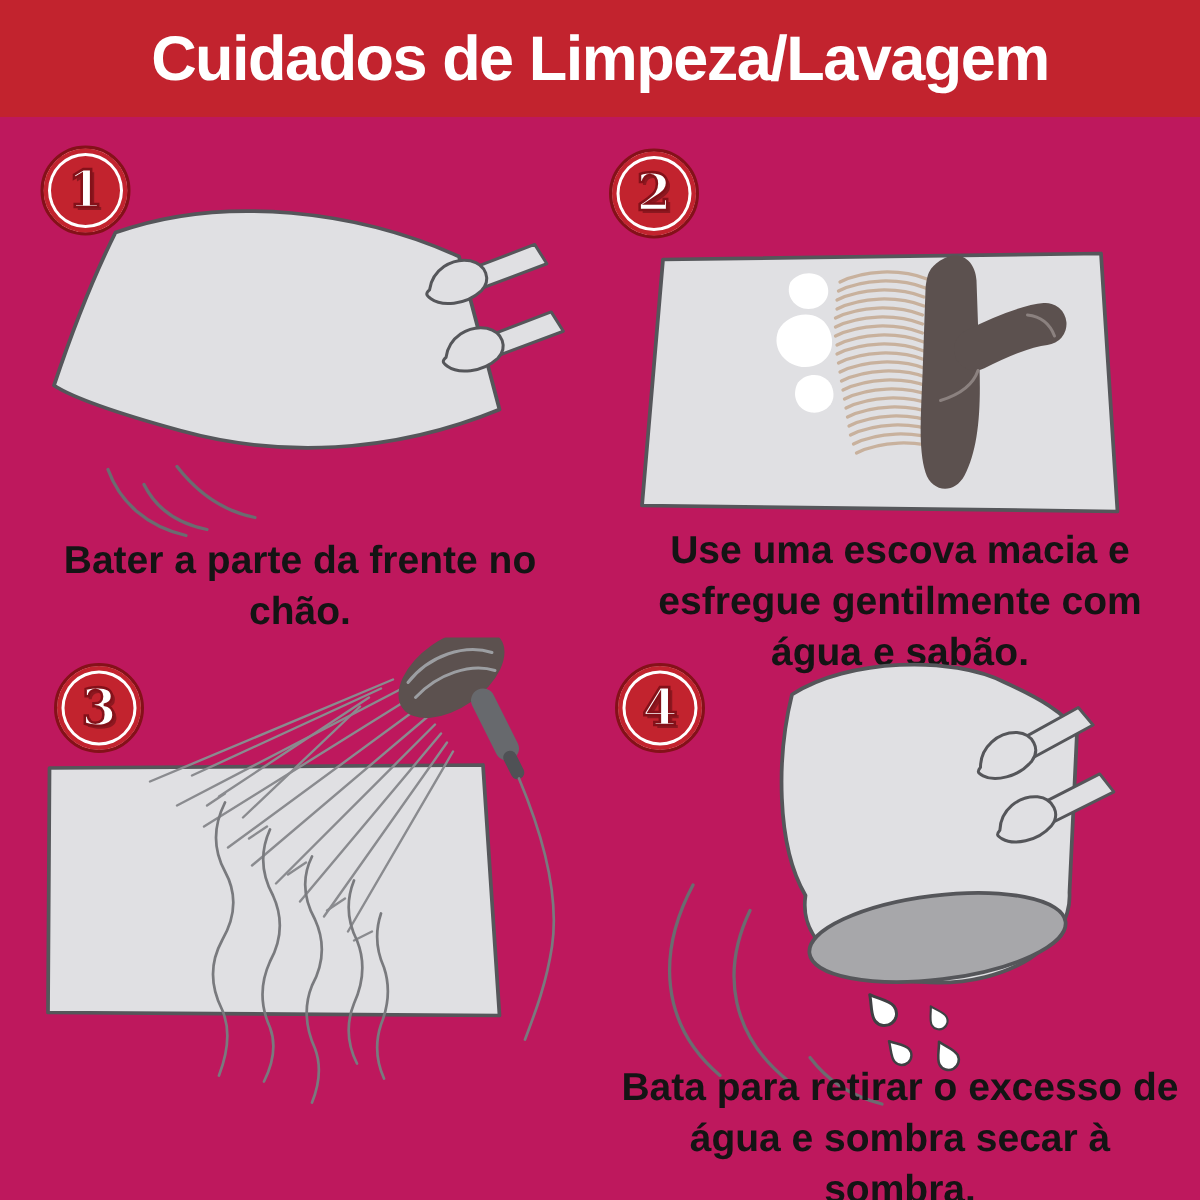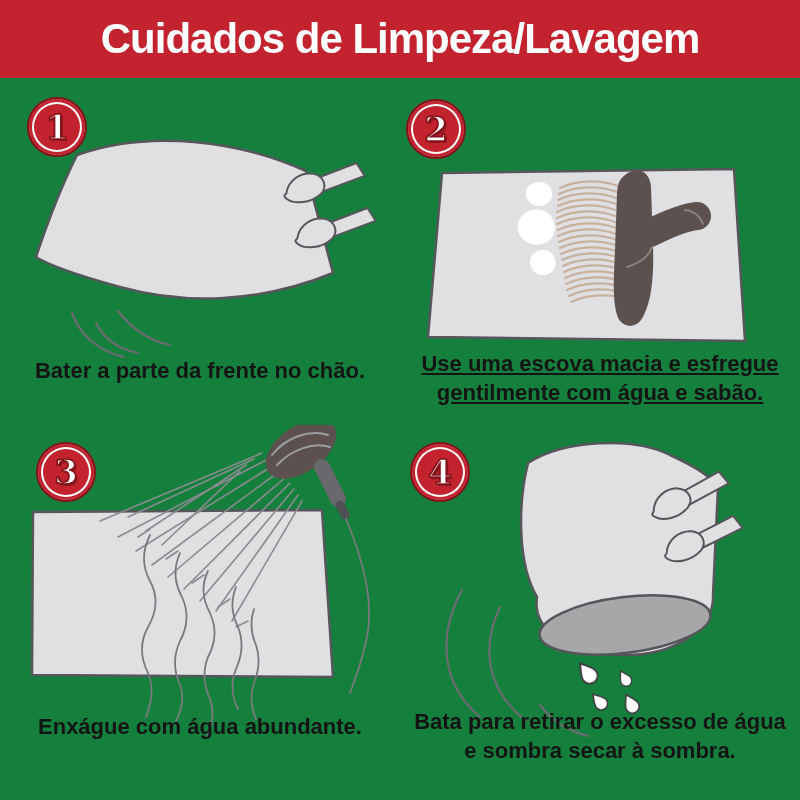--- a/index.html
+++ b/index.html
@@ -1,16 +1,16 @@
 <!DOCTYPE html>
 <html style="--accent-red: #C2232E; --badge-rim: #841119; --ink: #141414; --mat: #E0E0E3; --mat-dark: #A7A7AA; --line: #55565A; --brush: #5C514F; --bristle: #C8B19D; --spray: #8A8B8F;"><head>
 <meta charset="utf-8">
 <style>
   html,body{margin:0;padding:0;background:#fff;}
-  .page{position:relative;width:800px;height:800px;background:#15803d;overflow:hidden;
+  .page{position:relative;width:800px;height:800px;background:#be185d;overflow:hidden;
         font-family:"Liberation Sans",sans-serif;}
 
   
   .banner{position:absolute;left:0;top:0;width:800px;height:78px;
           background:var(--accent-red);display:flex;align-items:center;justify-content:center;}
   .banner h1{margin:0;color:#fff;font-size:42px;font-weight:700;letter-spacing:-1px;line-height:1;}
 
   
   .step{position:absolute;}
   .s1{left:0;  top:85px;  width:400px;height:320px;}
@@ -27,23 +27,23 @@
   .badge-num{font-family:"DejaVu Serif",serif;font-weight:700;font-size:34px;color:#fff;
              -webkit-text-stroke:1.7px var(--badge-rim);
              text-shadow:2px 2px 0 rgba(60,8,12,.4);line-height:1;}
   .s1 .badge{left:27px;top:12px;}
   .s2 .badge{left:6px; top:14px;}
   .s3 .badge{left:36px;top:17px;}
   .s4 .badge{left:10px;top:17px;}
 
   
   .caption{position:absolute;left:50%;transform:translateX(-50%);margin:0;
-           color:var(--ink);font-size:22px;font-weight:700;text-align:center;line-height:1.3;}
+           color:var(--ink);font-size:26px;font-weight:700;text-align:center;line-height:1.3;}
   .s1 .caption{top:272px;width:390px;}
-  .s2 .caption{top:265px;width:372px;text-decoration:underline;}
+  .s2 .caption{top:265px;width:372px;}
   .s3 .caption{top:288px;width:390px;}
   .s4 .caption{top:283px;width:384px;}
 
   
   .mat-shape{fill:var(--mat);stroke:var(--line);stroke-width:2.5px;stroke-linejoin:round;}
   .mat-under{fill:var(--mat-dark);stroke:var(--line);stroke-width:2.5px;}
   .strap{fill:var(--mat);stroke:var(--line);stroke-width:2px;stroke-linejoin:round;}
   .dark{fill:var(--brush);stroke:none;}
   .bristle-line{fill:none;stroke:var(--bristle);stroke-width:2.2px;stroke-linecap:round;}
   .soap{fill:#fff;stroke:none;}
@@ -160,21 +160,20 @@
         <path class="hl" d="M272,30 C286,12 310,4 328,10"></path>
         <path class="hl" d="M277,40 C292,24 314,17 330,22"></path>
         <path d="M322,42 L338,74" stroke="#67696D" stroke-width="16" stroke-linecap="round" fill="none"></path>
         <path d="M340,80 L345,90" stroke="#4F5155" stroke-width="9" stroke-linecap="round" fill="none"></path>
         <path class="wavy" d="M346,94 C362,132 373,172 368,206 C364,232 356,252 350,268"></path>
       </g>
     </svg>
     <div class="badge">
       <span class="badge-num">3</span>
     </div>
-    <p class="caption">Enxágue com água abundante.</p>
   </section>
 
   <section class="step s4">
     <svg class="illus" width="400" height="360" viewBox="0 0 400 360">
       <path class="mat-shape" d="M128,38 C165,14 235,12 270,30 C292,40 310,50 318,63 L313,170 C315,205 272,232 220,230 C168,228 132,206 137,172 C117,138 118,78 128,38 Z"></path>
       <ellipse class="mat-under" cx="225" cy="200" rx="86" ry="28" transform="rotate(-7 225 200)"></ellipse>
       <g transform="translate(255,84) rotate(-17)">
         <path class="strap" d="M20,-6 L72,-17 L78,-3 L24,8 Z"></path>
         <path class="strap" d="M-2,2 C2,-11 16,-17 28,-13 C38,-9 40,2 32,8 C20,16 4,14 -2,8 C-5,5 -5,4 -2,2 Z"></path>
       </g>

